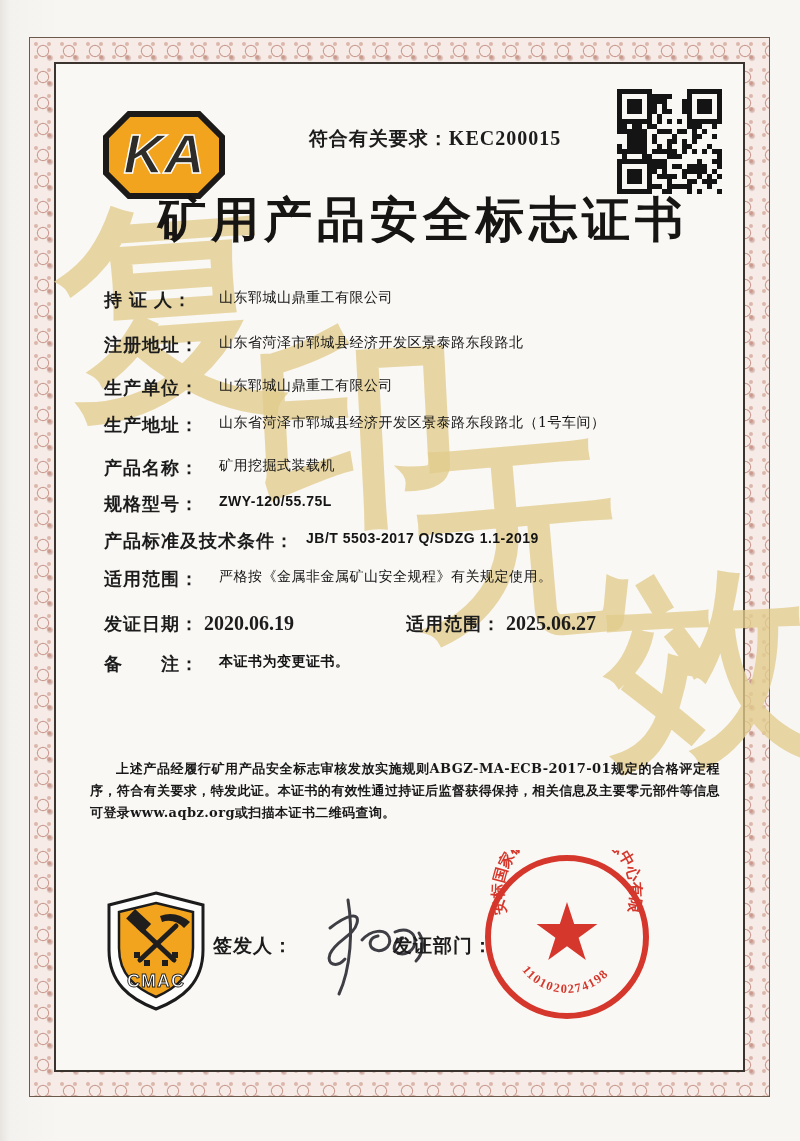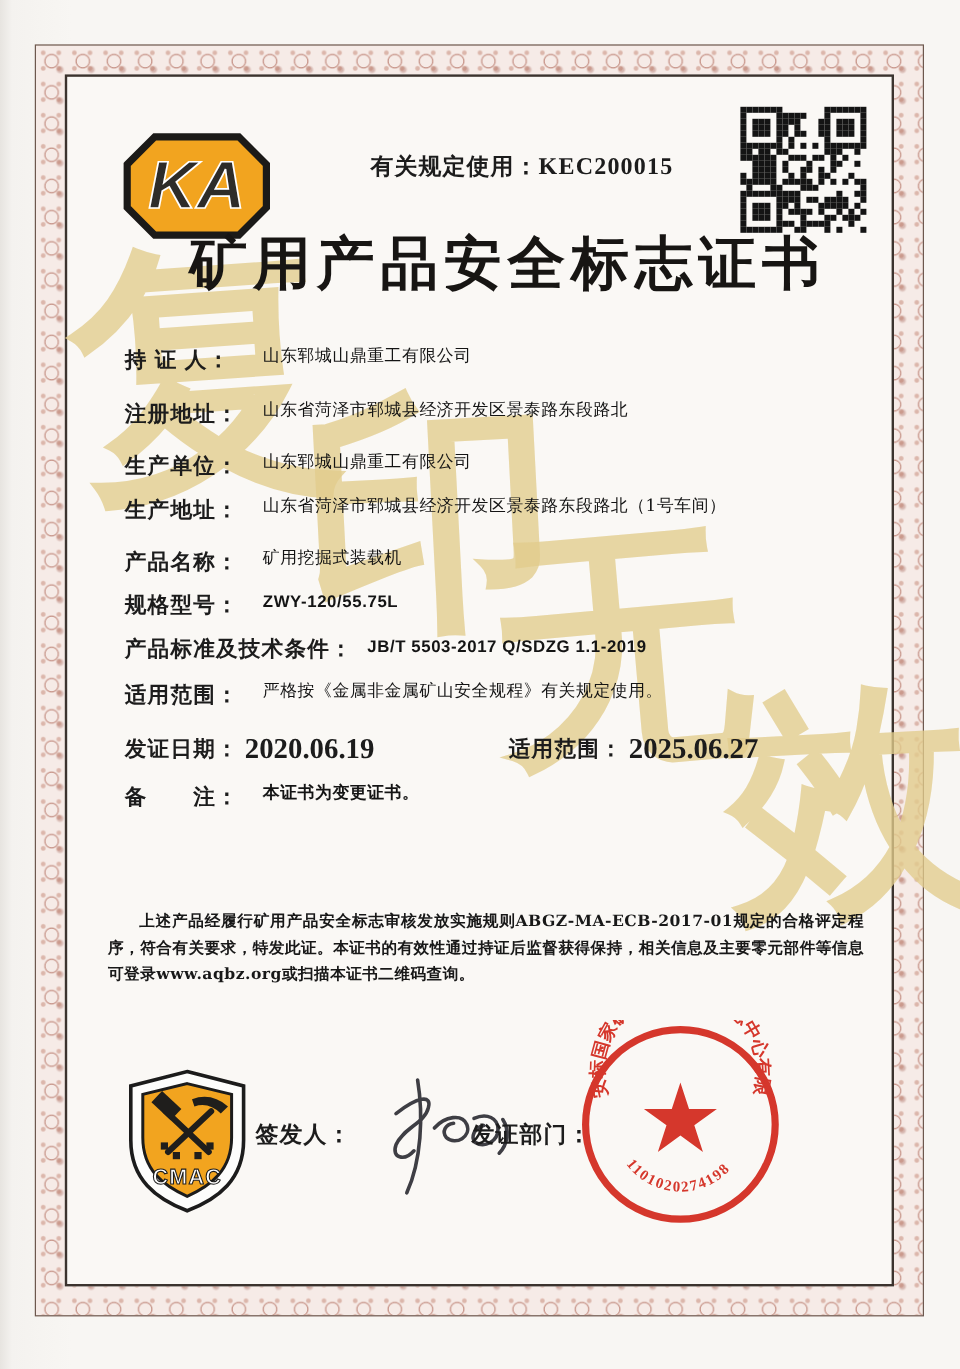--- a/index.html
+++ b/index.html
@@ -63,21 +63,21 @@
   .row .val{
     font-family:"DejaVu Serif","Liberation Serif",serif;
     font-size:14px;line-height:1.35;color:#141414;letter-spacing:.5px;
   }
   .row .val.latin{font-family:"Liberation Sans","DejaVu Sans",sans-serif;font-weight:700;letter-spacing:.5px;}
   .r0{top:288px}.r1{top:333px}.r2{top:376px}.r3{top:413px}
   .r4{top:456px}.r5{top:492px}.r6{top:529px}.r7{top:567px}
   .r-dates{top:612px}.r-remark{top:652px}
   .dates-pair{display:flex;align-items:flex-start;}
   .dates-gap{margin-left:112px;}
-  .date-val{margin-left:5px;font-family:"Liberation Serif","DejaVu Serif",serif;font-weight:700;font-size:24px;}
+  .date-val{margin-left:5px;font-family:"Liberation Serif","DejaVu Serif",serif;font-weight:700;font-size:20px;}
   
   .statement{
     position:absolute;left:90px;width:630px;top:758px;
     font-family:"DejaVu Serif","Liberation Serif",serif;
     font-size:13px;font-weight:700;line-height:1.68;letter-spacing:.4px;
     text-align:justify;text-indent:2em;color:#181818;
   }
   
   .cmac-badge{position:absolute;left:98px;top:888px;}
   .signer-label{position:absolute;left:213px;top:933px;font-size:19px;font-weight:700;
@@ -102,21 +102,21 @@
   <span class="wm wm4">效</span>
 
   <div class="content">
 
     <svg class="ka-logo" width="132" height="98" viewBox="0 0 132 98" aria-hidden="true">
       <path d="M8,31 L31,8 H101 L124,31 V67 L101,90 H31 L8,67 Z" fill="#F2A41F" stroke="#1b1a18" stroke-width="6"></path>
       <text x="66" y="67" text-anchor="middle" font-family="Liberation Sans, sans-serif" font-style="italic" font-weight="900" font-size="56" fill="#2e2c29" stroke="#ffffff" stroke-width="1.4">KA</text>
     </svg>
 
     <div class="header-number">
-      <span class="lbl">有关规定使用：</span><span class="val">KEC200015</span>
+      <span class="lbl">符合有关要求：</span><span class="val">KEC200015</span>
     </div>
 
     <div class="qr" aria-hidden="true">
         <div class="qc qd"></div>
         <div class="qc qd"></div>
         <div class="qc qd"></div>
         <div class="qc qd"></div>
         <div class="qc qd"></div>
         <div class="qc qd"></div>
         <div class="qc qd"></div>

